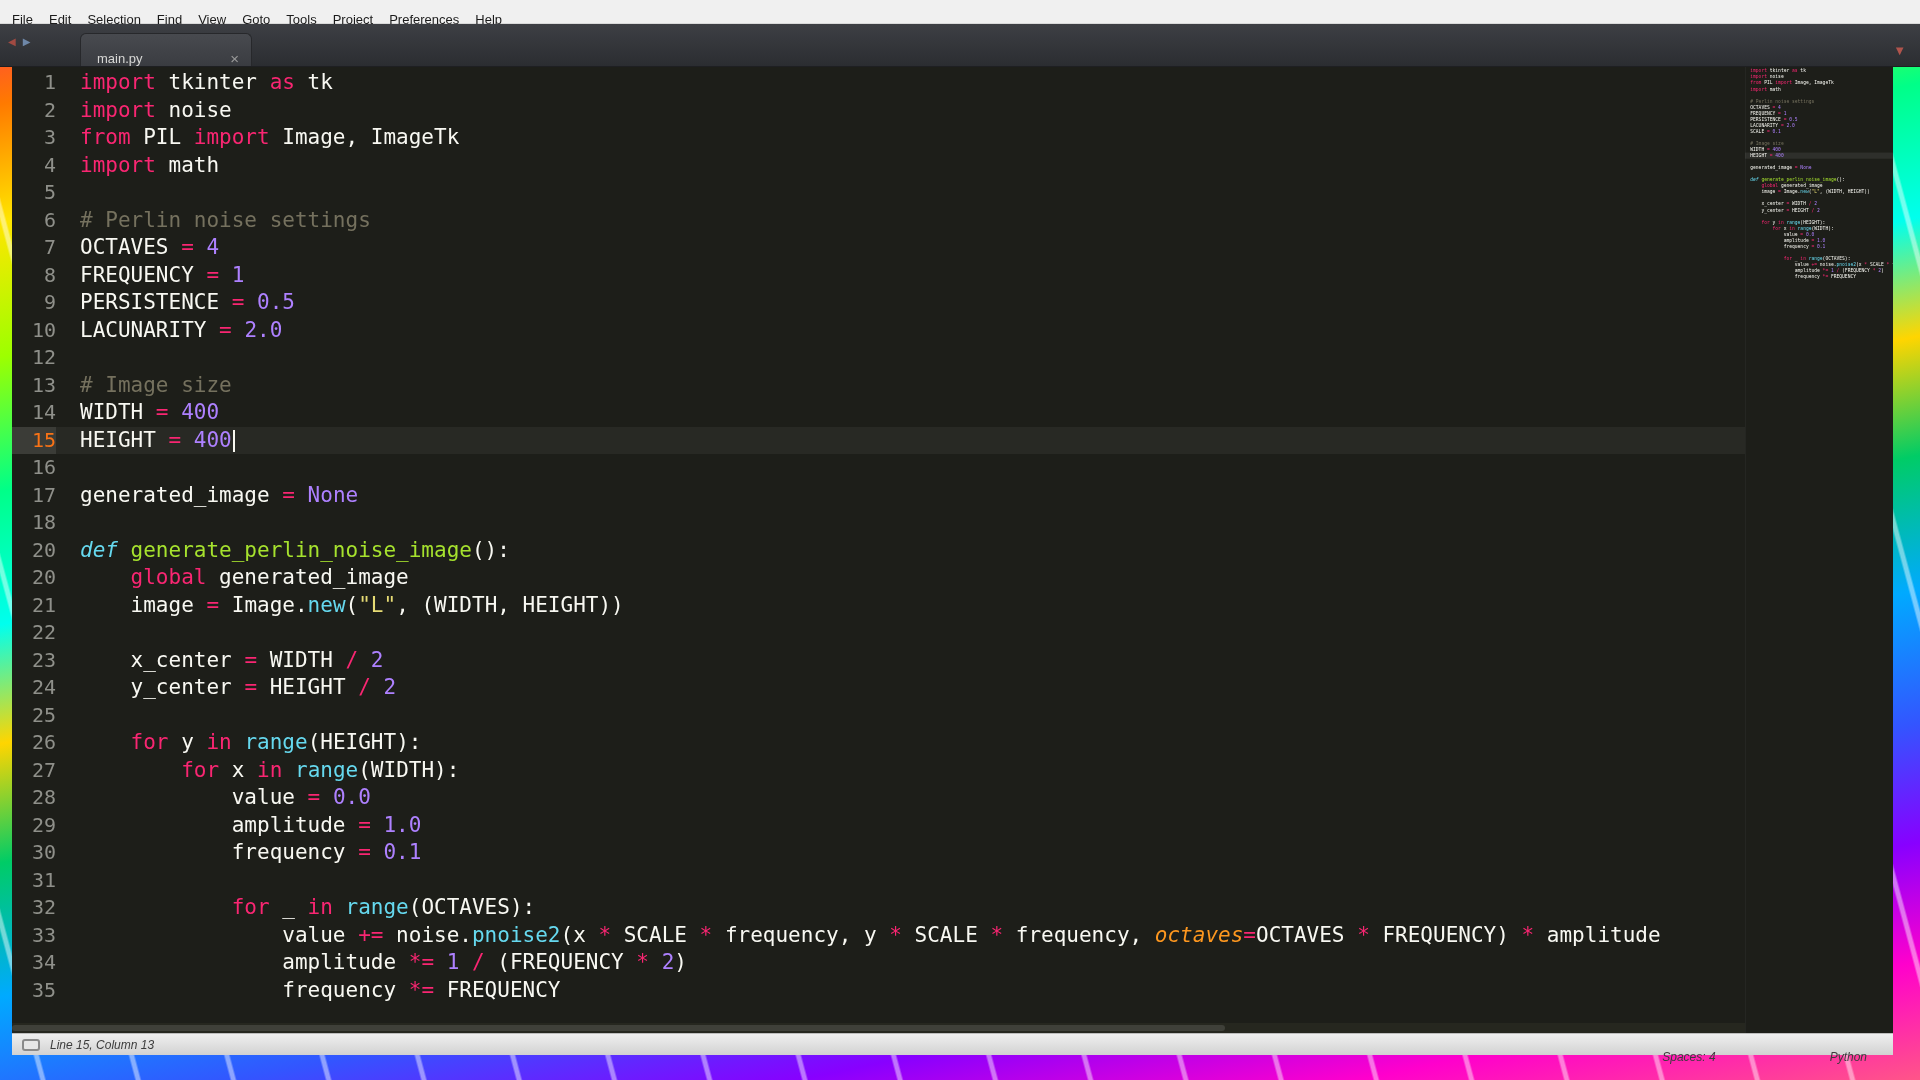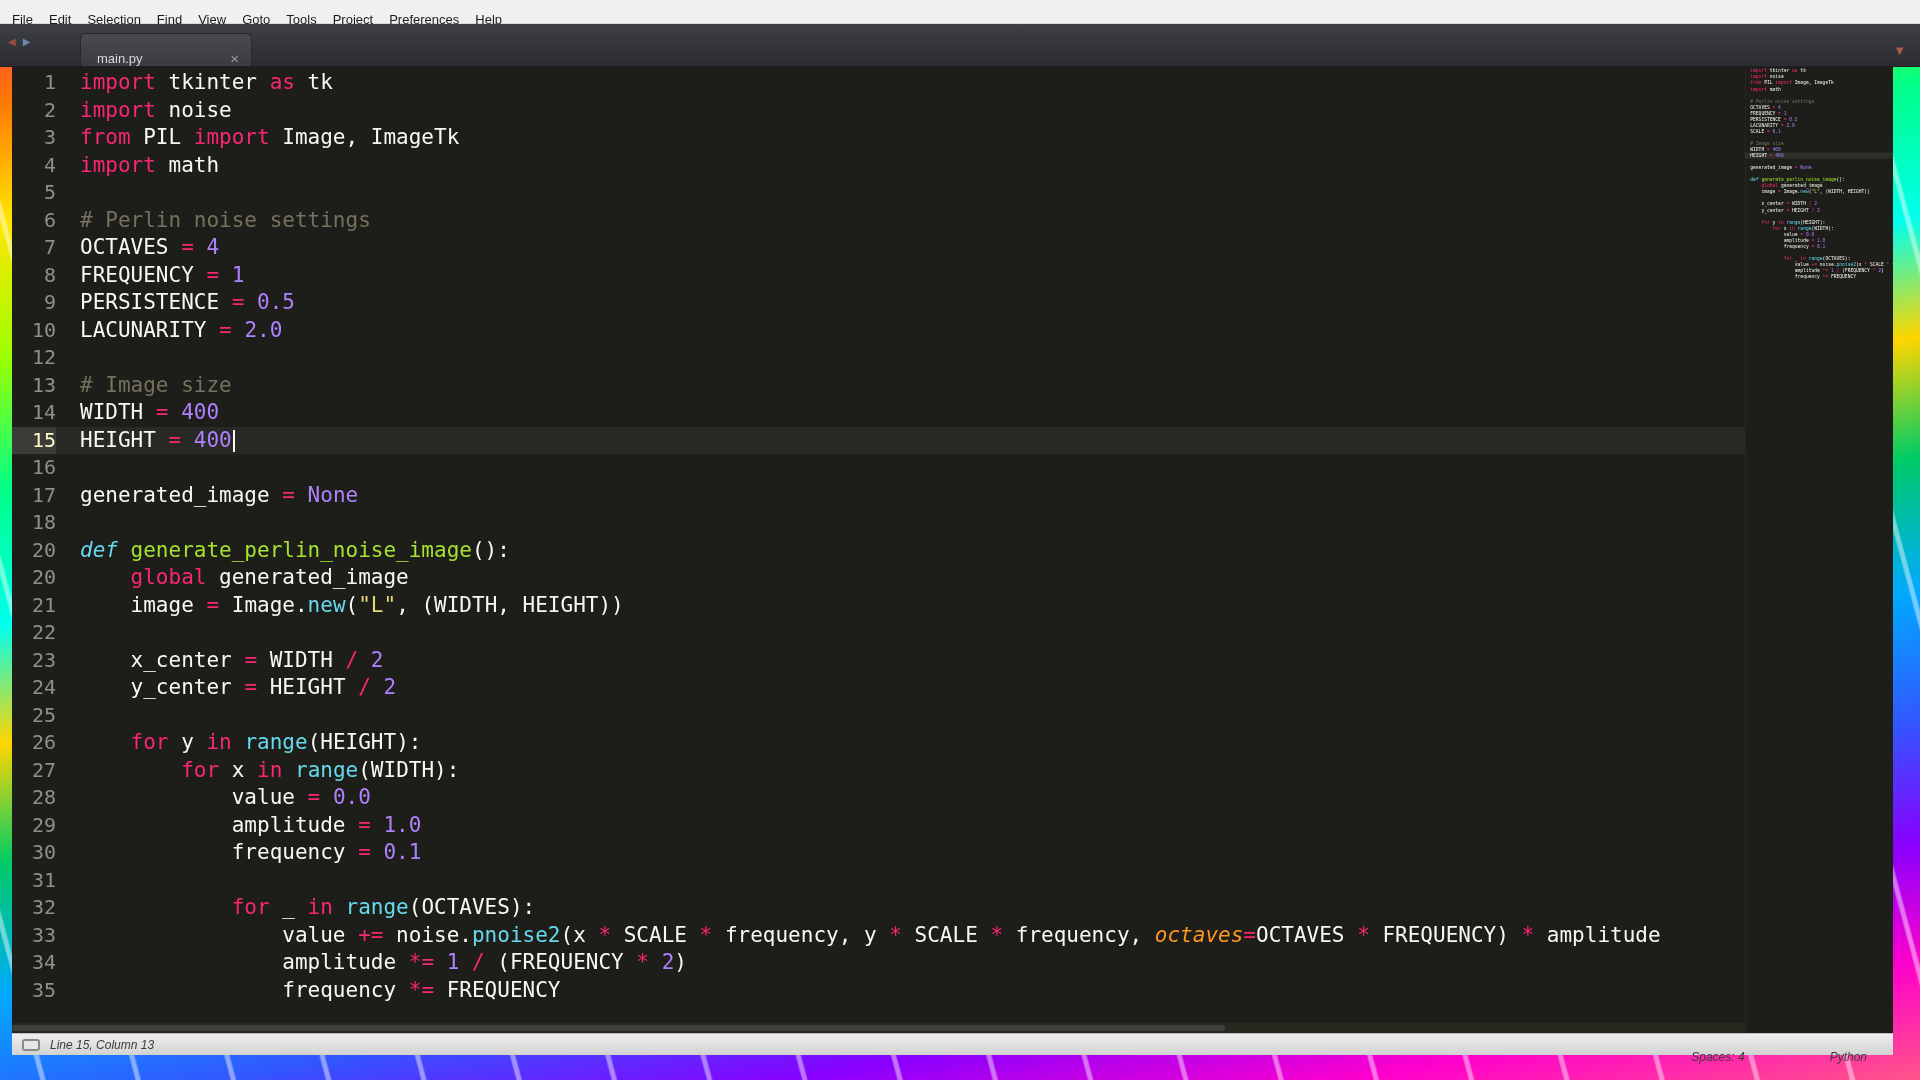--- a/index.html
+++ b/index.html
@@ -56,21 +56,21 @@
   .code-area { position:absolute; left:0; top:2px; width:100%; }
   .code-line {
     height:27.5px; line-height:27.5px; white-space:pre;
     font-family:"DejaVu Sans Mono", monospace; font-size:21px;
   }
   .code-line.active { background:rgba(255,255,255,.05); }
   .gutter {
     display:inline-block; width:44px; text-align:right;
     color:var(--c-gutter,#8f908a); font-size:20px;
   }
-  .code-line.active .gutter { color:#fef9c3; background:rgba(255,255,255,.09); }
+  .code-line.active .gutter { color:#f97316; background:rgba(255,255,255,.09); }
   .code-text { margin-left:24px; }
   .tk-k { color:var(--c-keyword,#f92672); }
   .tk-n { color:var(--c-number,#ae81ff); }
   .tk-s { color:var(--c-string,#e6db74); }
   .tk-c { color:var(--c-comment,#75715e); }
   .tk-f { color:var(--c-function_name,#a6e22e); }
   .tk-b { color:var(--c-builtin,#66d9ef); }
   .tk-d { color:var(--c-builtin,#66d9ef); font-style:italic; }
   .tk-p { color:var(--c-parameter,#fd971f); font-style:italic; }
   .tk-w { color:var(--c-plain,#f8f8f2); }
@@ -101,21 +101,21 @@
   
   .status-bar {
     position:absolute; left:12px; top:1033px; width:1881px; height:22px;
     background:linear-gradient(#efefef,#d2d2d2); border-top:1px solid #bdbdbd;
     display:flex; align-items:center; font-size:12px; color:#3d3d3d; z-index:5;font-style:italic;
   }
   .status-icon {
     width:18px; height:12px; border:2px solid #8a8a8a; border-radius:3px;
     margin:0 10px 0 10px; background:#e6e6e6;
   }
-  .status-right { margin-left:auto; display:flex; gap:85px; padding-right:26px;margin-top:24px; }
+  .status-right { margin-left:auto; display:flex; gap:114px; padding-right:26px;margin-top:24px; }
 </style>
 </head>
 <body>
 
 <div class="menu-bar" id="menu-items">
     <div class="menu-item"><span class="mnemonic">F</span>ile</div>
     <div class="menu-item"><span class="mnemonic">E</span>dit</div>
     <div class="menu-item"><span class="mnemonic">S</span>election</div>
     <div class="menu-item"><span class="mnemonic">F</span>ind</div>
     <div class="menu-item"><span class="mnemonic">V</span>iew</div>

